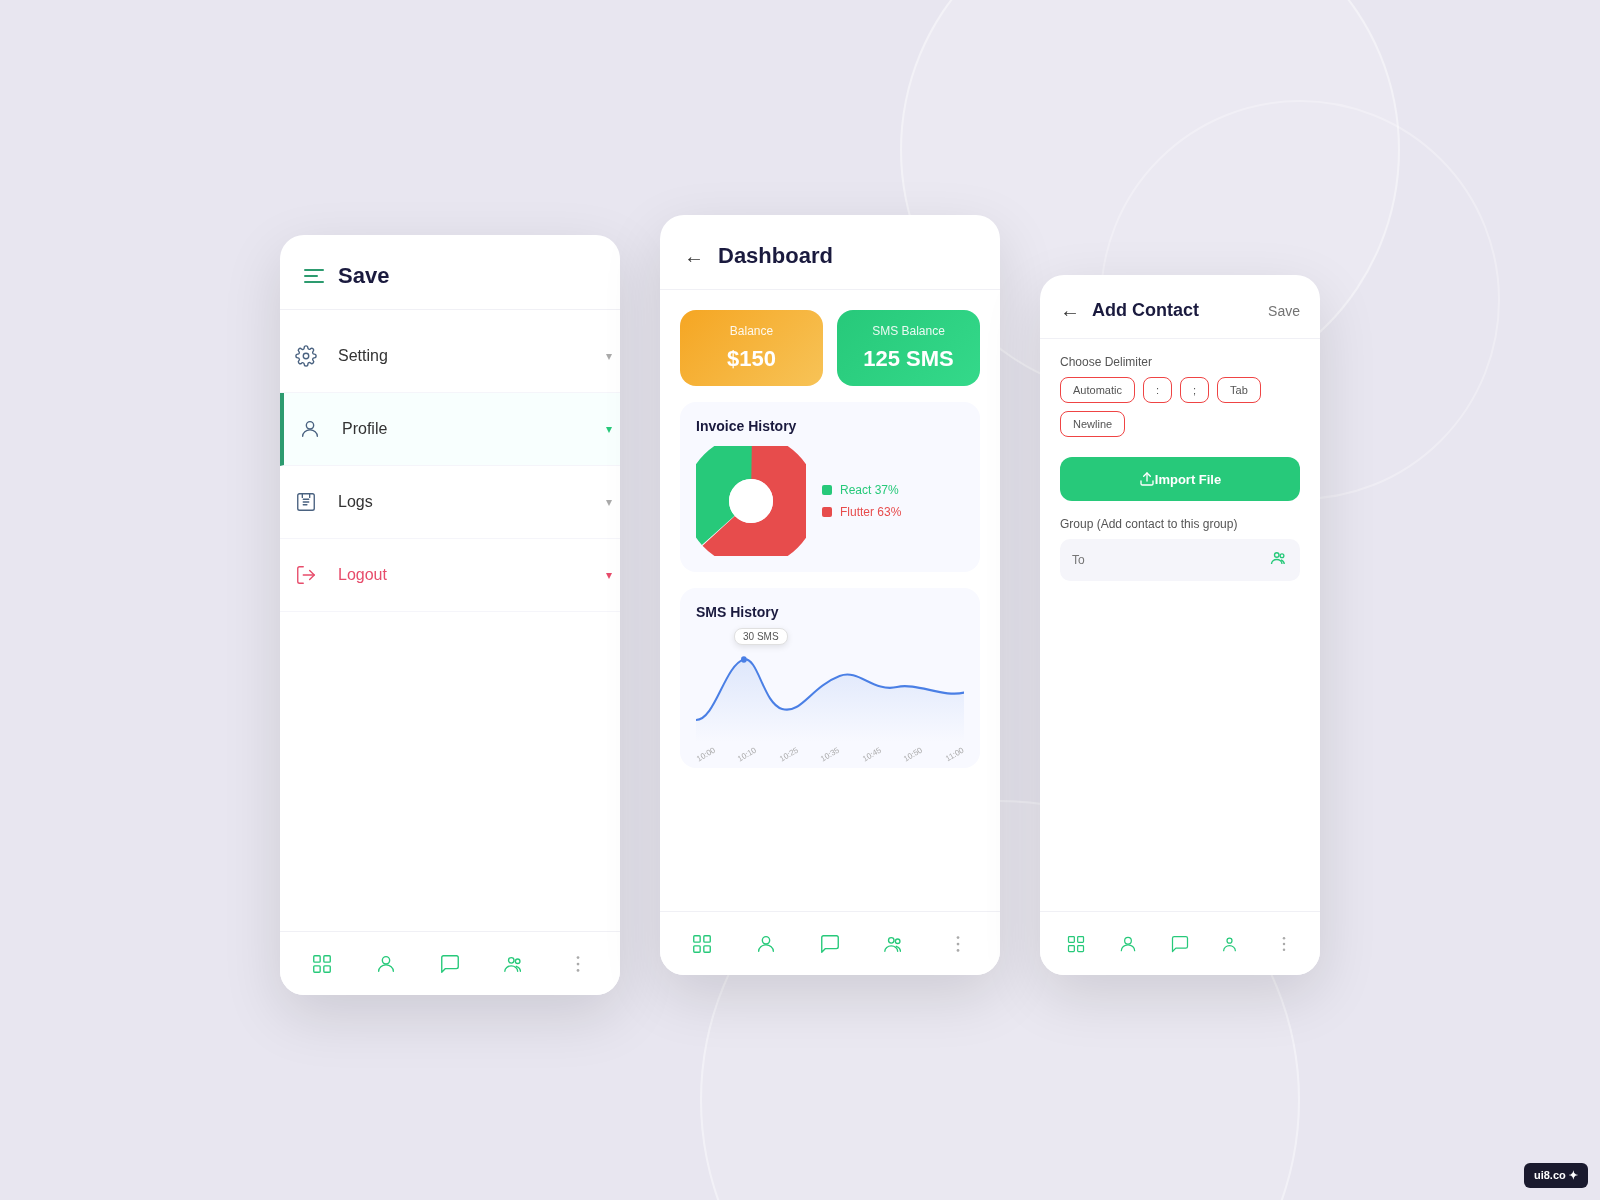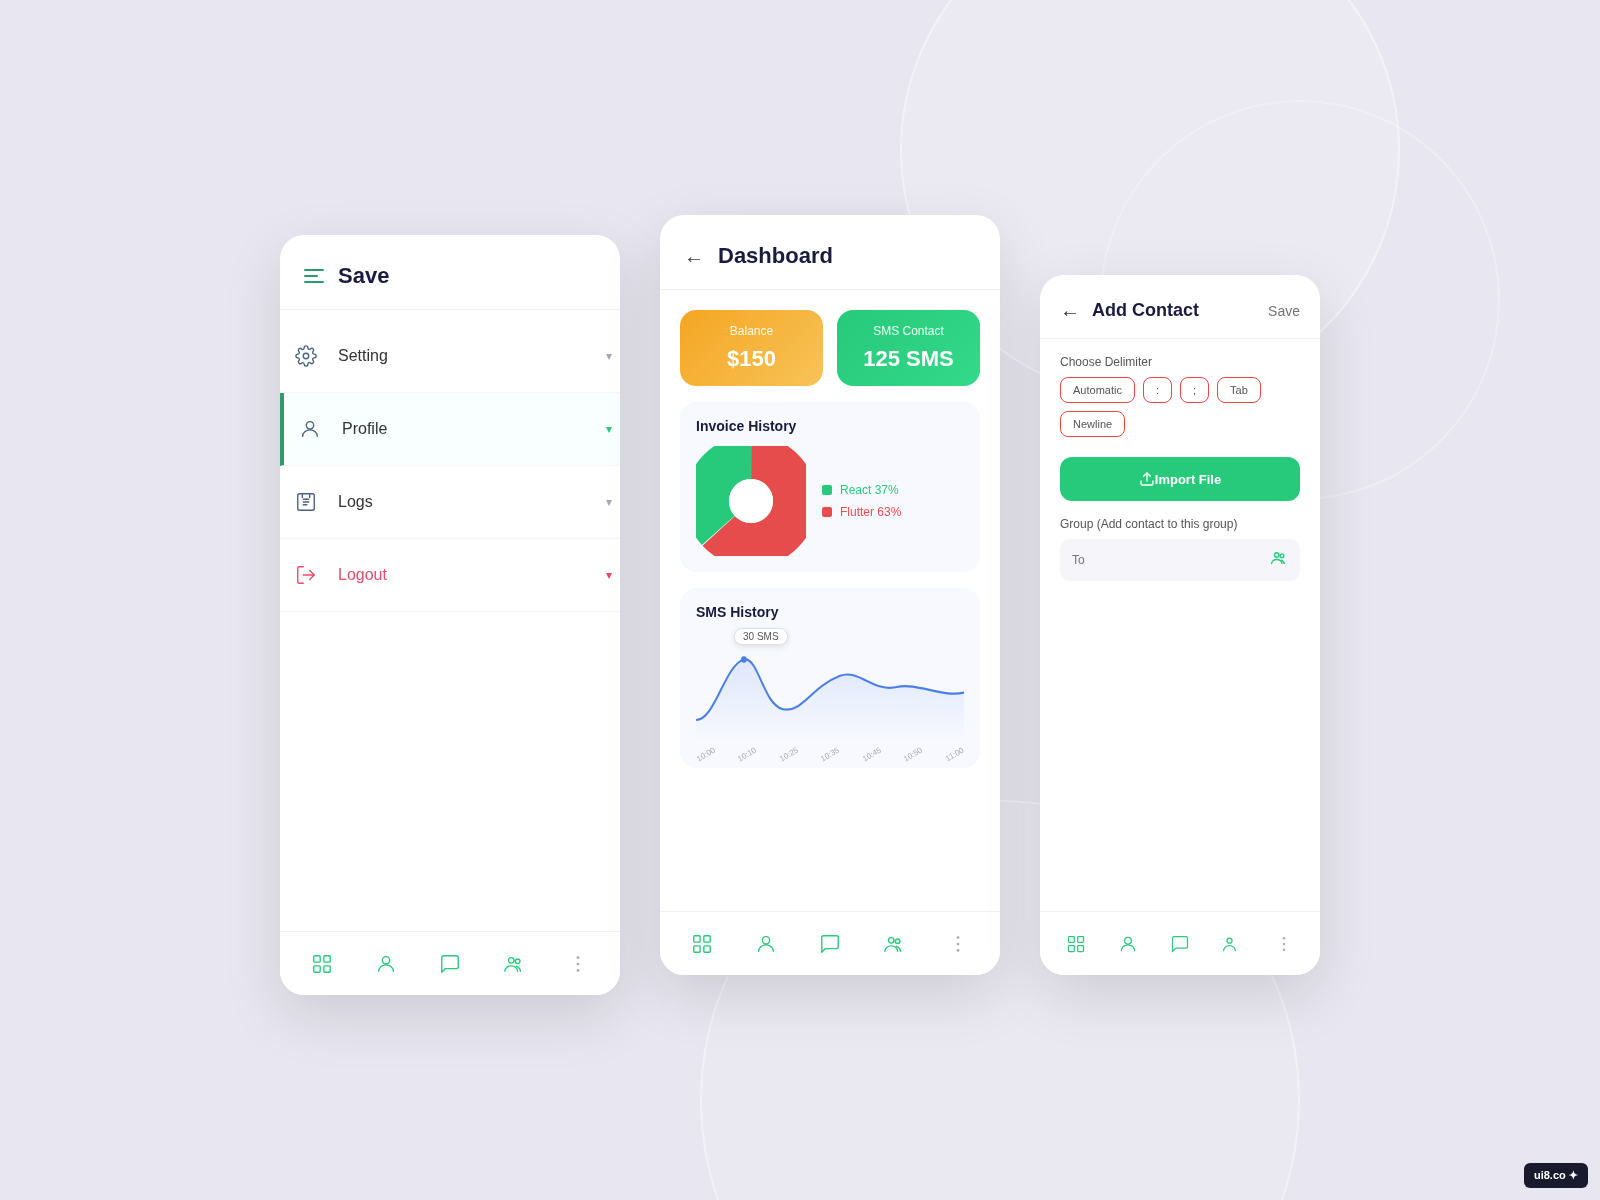--- a/index.html
+++ b/index.html
@@ -593,21 +593,21 @@
       <span class="back-arrow">←</span>
       <span class="dash-title">Dashboard</span>
     </div>
 
     <div class="balance-cards">
       <div class="balance-card orange">
         <div class="balance-card-label">Balance</div>
         <div class="balance-card-value">$150</div>
       </div>
       <div class="balance-card green">
-        <div class="balance-card-label">SMS Contact</div>
+        <div class="balance-card-label">SMS Balance</div>
         <div class="balance-card-value">125 SMS</div>
       </div>
     </div>
 
     <div class="invoice-section">
       <div class="section-title">Invoice History</div>
       <div class="invoice-content">
         <svg class="pie-chart" viewBox="0 0 100 100">
 
           <circle cx="50" cy="50" r="40" fill="none" stroke="#e74c4c" stroke-width="40" stroke-dasharray="158.4 93.6" stroke-dashoffset="0" transform="rotate(-90 50 50)"></circle>

